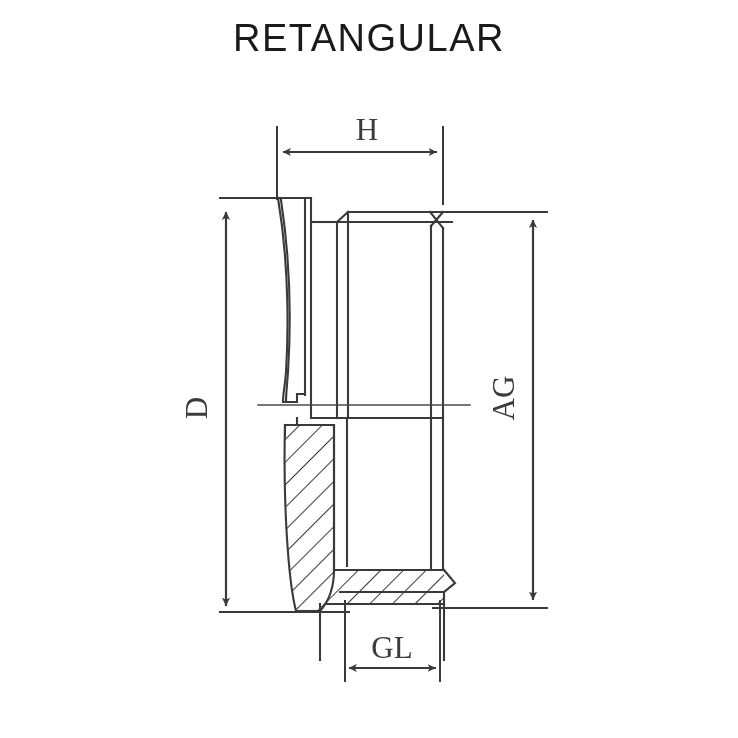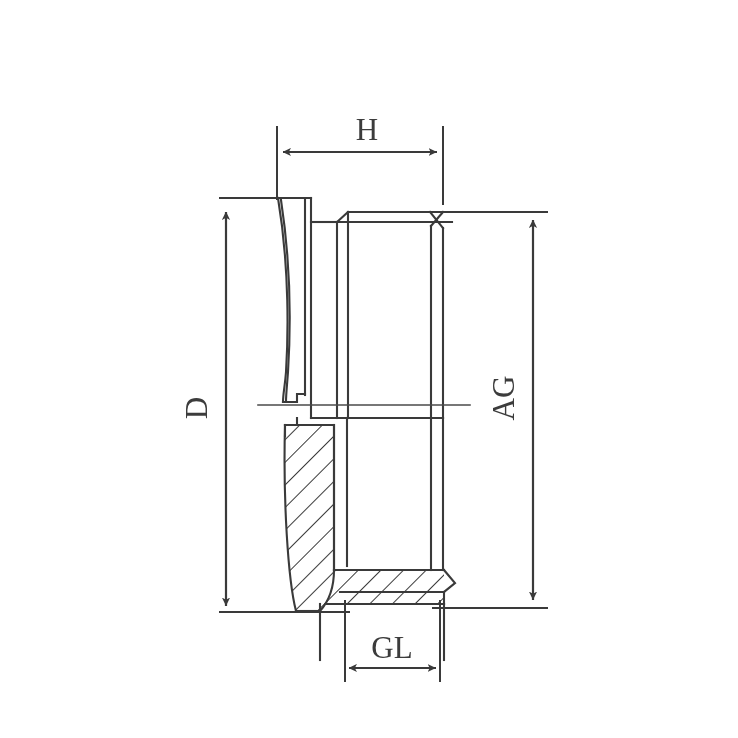--- a/index.html
+++ b/index.html
@@ -41,20 +41,21 @@
     font-family: "Liberation Serif", serif;
     font-size: 31px;
     fill: #3c3c3c;
   }
 </style>
 </head>
 <body>
 
 <div id="page">
 
+  <div id="title">RETANGULAR</div>
 
   <svg id="drawing" width="738" height="738" viewBox="0 0 738 738">
 
     <defs>
       <marker id="arrowEnd" markerWidth="9" markerHeight="9" refX="8.5" refY="4.5" orient="auto" markerUnits="userSpaceOnUse">
         <path d="M0,0.4 L8.5,4.5 L0,8.6 L2.2,4.5 Z" fill="#3a3a3a"></path>
       </marker>
       <marker id="arrowStart" markerWidth="9" markerHeight="9" refX="0.5" refY="4.5" orient="auto" markerUnits="userSpaceOnUse">
         <path d="M8.5,0.4 L0,4.5 L8.5,8.6 L6.3,4.5 Z" fill="#3a3a3a"></path>
       </marker>

